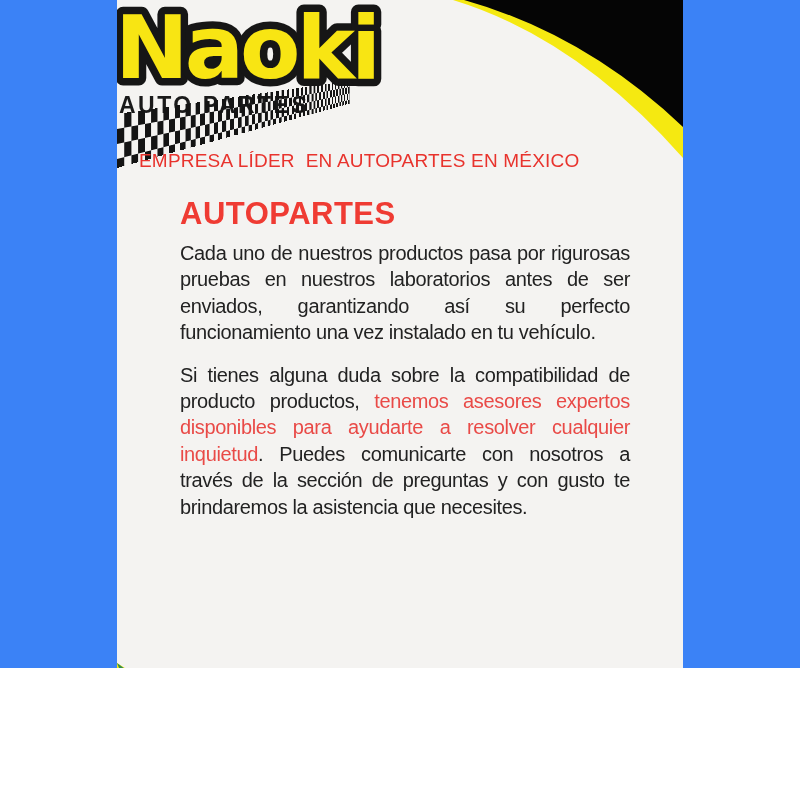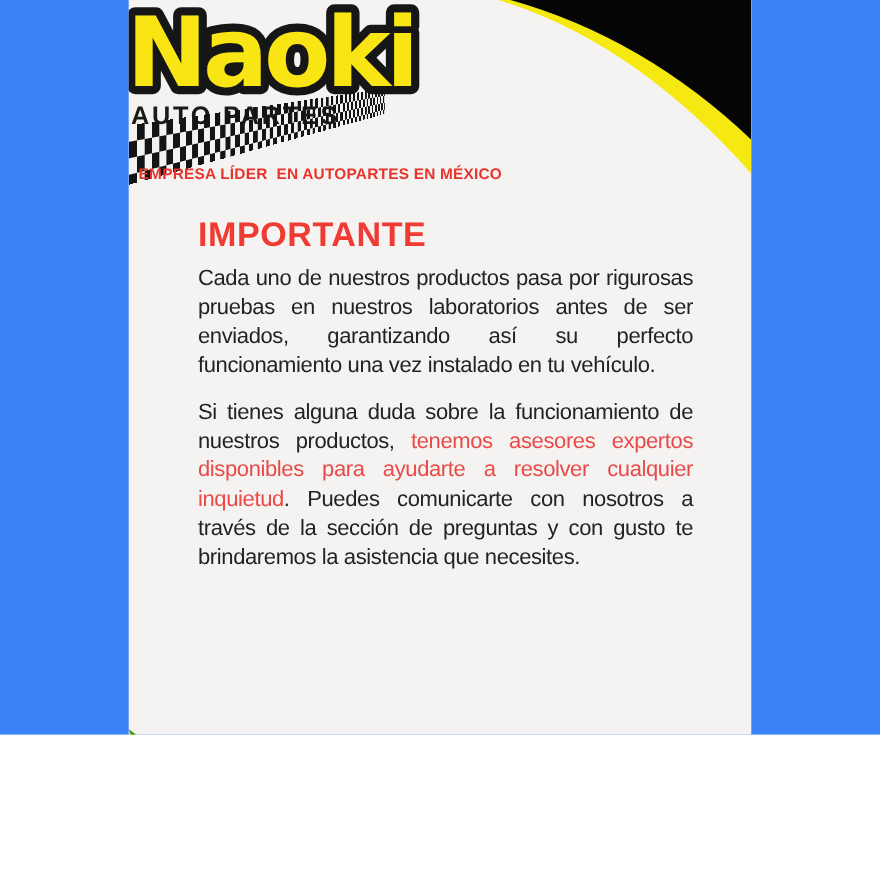--- a/index.html
+++ b/index.html
@@ -24,21 +24,21 @@
   }
   .flag-wrap{position:absolute;left:0;top:114px;width:260px;height:44px;overflow:visible;}
   .flag{
     width:1100px;height:54px;
     background:repeating-conic-gradient(#141414 0 25%, rgba(0,0,0,0) 0 50%);
     background-size:30px 30px;
     transform:perspective(700px) rotateY(60deg) skewY(-6deg);
     transform-origin:0 50%;
   }
   .tagline{
-    position:absolute;left:9px;top:150px;font-size:14px;font-weight:700;
+    position:absolute;left:22px;top:150px;font-size:19px;font-weight:400;
     color:#e8332d;letter-spacing:0.2px;white-space:pre;
   }
   .heading{
     position:absolute;left:63px;top:196px;font-size:31px;font-weight:800;
     letter-spacing:0.5px;color:#ef3b33;
   }
   .body-copy{
     position:absolute;left:63px;top:240px;width:450px;color:#222222;
     font-size:20px;font-weight:400;line-height:1.32;text-align:justify;
     letter-spacing:-0.35px;
@@ -88,21 +88,21 @@
     </svg>
 
     <div class="logo-sub">AUTO PARTES</div>
 
     <div class="flag-wrap">
       <div class="flag"></div>
     </div>
 
     <div class="tagline">EMPRESA LÍDER  EN AUTOPARTES EN MÉXICO</div>
 
-    <div class="heading">IMPORTANTE</div>
+    <div class="heading">AUTOPARTES</div>
 
     <div class="body-copy">
       <p>Cada uno de nuestros productos pasa por rigurosas pruebas en nuestros laboratorios antes de ser enviados, garantizando así su perfecto funcionamiento una vez instalado en tu vehículo.</p>
-      <p><span>Si tienes alguna duda sobre la funcionamiento de nuestros productos, </span><span class="red">tenemos asesores expertos disponibles para ayudarte a resolver cualquier inquietud</span><span>. Puedes comunicarte con nosotros a través de la sección de preguntas y con gusto te brindaremos la asistencia que necesites.</span></p>
+      <p><span>Si tienes alguna duda sobre la compatibilidad de producto productos, </span><span class="red">tenemos asesores expertos disponibles para ayudarte a resolver cualquier inquietud</span><span>. Puedes comunicarte con nosotros a través de la sección de preguntas y con gusto te brindaremos la asistencia que necesites.</span></p>
     </div>
 
   </div>
 </div>
 
 </body></html>

